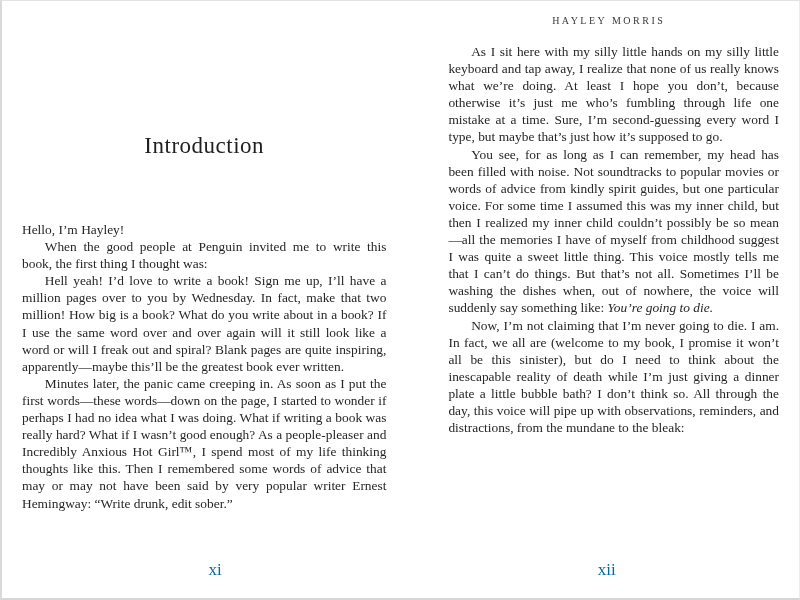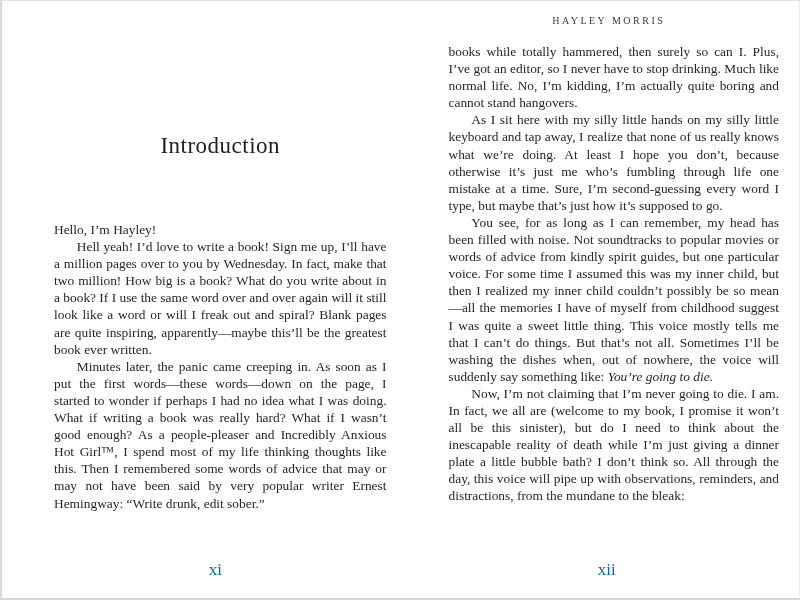--- a/index.html
+++ b/index.html
@@ -21,21 +21,21 @@
     display: flex;
     overflow: hidden;
     color: #232323;
   }
   .page {
     position: relative;
     width: 400px;
     height: 100%;
     box-sizing: border-box;
   }
-  .page-left  { padding: 0 14px 0 52px; }
+  .page-left  { padding: 0 14px 0 20px; }
   .page-right { padding: 0 20px 0 48px; }
 
   .running-header {
     position: absolute;
     top: 14px;
     left: 48px;
     right: 30px;
     text-align: center;
     font-size: 10px;
     letter-spacing: 2.5px;
@@ -79,32 +79,32 @@
 </head>
 <body>
 
 <div class="spread">
 
   <div class="page page-left">
     <h1 class="chapter-title">Introduction</h1>
 
     <div class="body-text">
       <p>Hello, I’m Hayley!</p>
+      <p class="indent">When the good people at Penguin invited me to write this book, the first thing I thought was:</p>
       <p class="indent">Hell yeah! I’d love to write a book! Sign me up, I’ll have a million pages over to you by Wednesday. In fact, make that two million! How big is a book? What do you write about in a book? If I use the same word over and over again will it still look like a word or will I freak out and spiral? Blank pages are quite inspiring, apparently—maybe this’ll be the greatest book ever written.</p>
       <p class="indent">Minutes later, the panic came creeping in. As soon as I put the first words—these words—down on the page, I started to wonder if perhaps I had no idea what I was doing. What if writing a book was really hard? What if I wasn’t good enough? As a people-pleaser and Incredibly Anxious Hot Girl™, I spend most of my life thinking thoughts like this. Then I remembered some words of advice that may or may not have been said by very popular writer Ernest Hemingway: “Write drunk, edit sober.”</p>
     </div>
 
     <div class="page-number">xi</div>
   </div>
 
   <div class="page page-right">
     <div class="running-header">HAYLEY MORRIS</div>
 
     <div class="body-text">
-      <p>books while totally hammered, then surely so can I. Plus, I’ve got an editor, so I never have to stop drinking. Much like normal life. No, I’m kidding, I’m actually quite boring and cannot stand hangovers.</p>
       <p class="indent">As I sit here with my silly little hands on my silly little keyboard and tap away, I realize that none of us really knows what we’re doing. At least I hope you don’t, because otherwise it’s just me who’s fumbling through life one mistake at a time. Sure, I’m second-guessing every word I type, but maybe that’s just how it’s supposed to go.</p>
       <p class="indent"><span>You see, for as long as I can remember, my head has been filled with noise. Not soundtracks to popular movies or words of advice from kindly spirit guides, but one particular voice. For some time I assumed this was my inner child, but then I realized my inner child couldn’t possibly be so mean—all the memories I have of myself from childhood suggest I was quite a sweet little thing. This voice mostly tells me that I can’t do things. But that’s not all. Sometimes I’ll be washing the dishes when, out of nowhere, the voice will suddenly say something like: </span><em>You’re going to die.</em></p>
       <p class="indent">Now, I’m not claiming that I’m never going to die. I am. In fact, we all are (welcome to my book, I promise it won’t all be this sinister), but do I need to think about the inescapable reality of death while I’m just giving a dinner plate a little bubble bath? I don’t think so. All through the day, this voice will pipe up with observations, reminders, and distractions, from the mundane to the bleak:</p>
     </div>
 
     <div class="page-number">xii</div>
   </div>
 
 </div>
 

